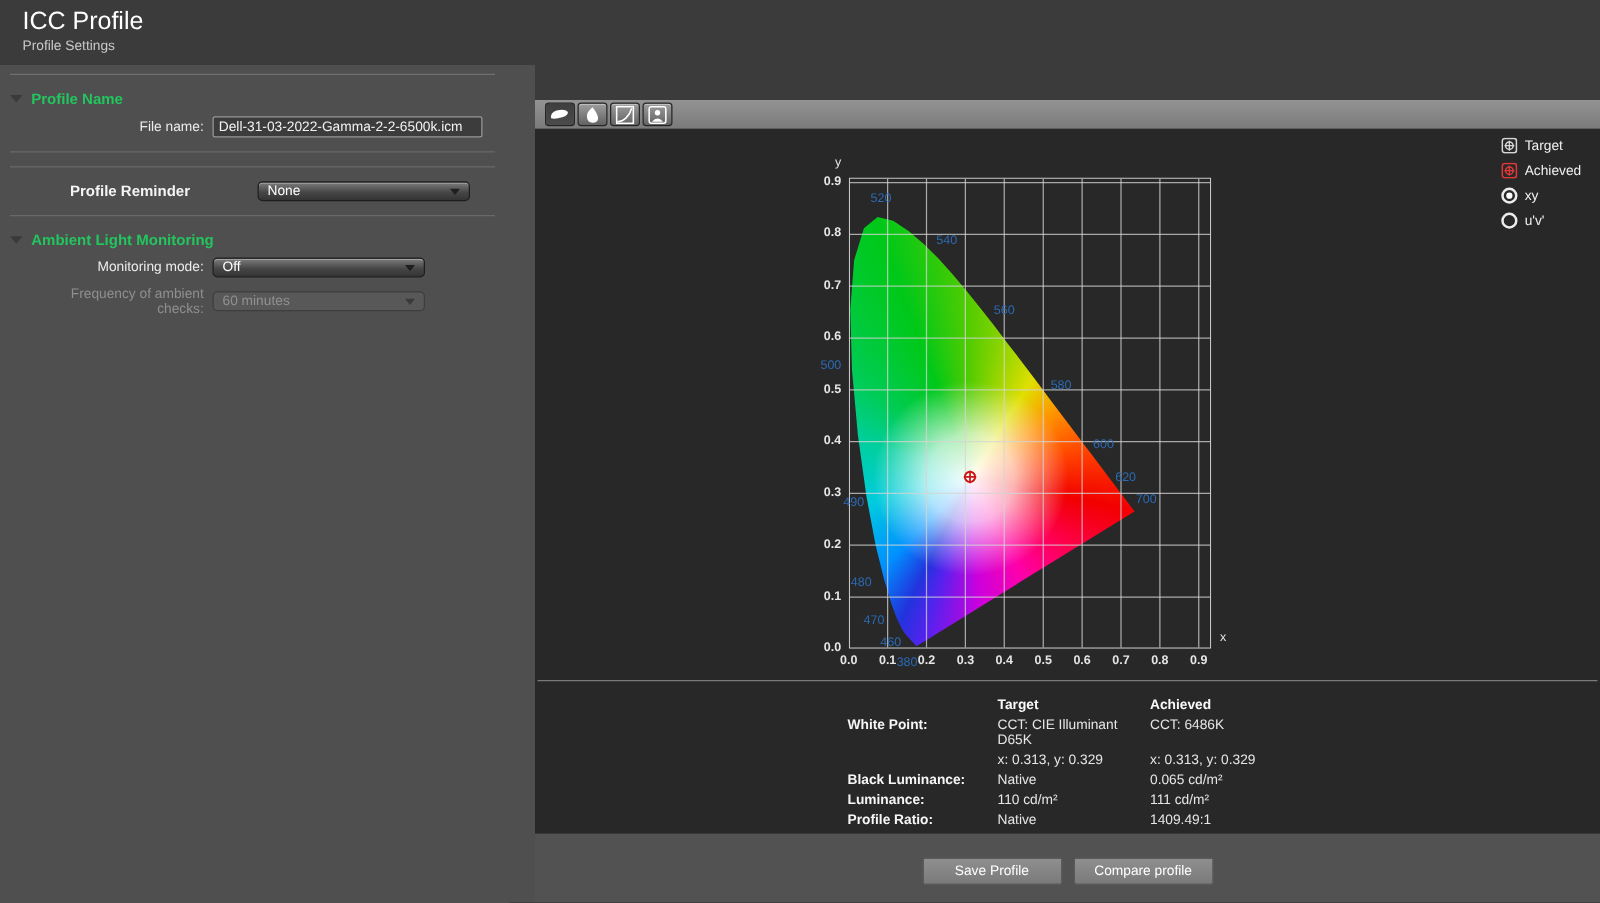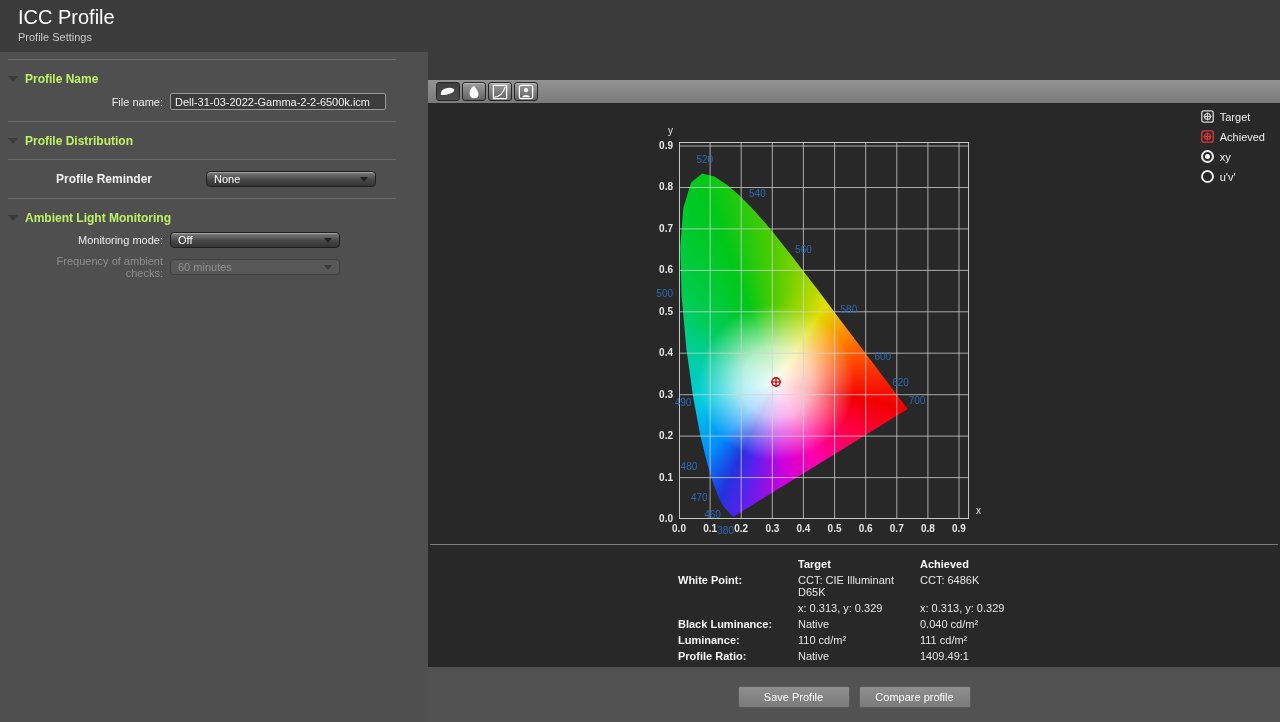--- a/index.html
+++ b/index.html
@@ -15,21 +15,21 @@
   .app-subtitle { position:absolute; left:18px; top:31px; font-size:11px; color:#c9c9c9; }
 
   
   .left-panel { position:absolute; left:0; top:52px; width:428px; height:670px; background:#4f4f4f; }
   .profile-title-row { display:flex; align-items:center; gap:8px; padding:13px 0 0 10px; }
   .profile-title { font-size:13px; font-weight:bold; color:#ffffff; }
   .title-rule { margin:7px 32px 0 8px; border:none; border-top:1px solid #717171; }
   .divider { margin:11px 32px 0 8px; border:none; border-top:1px solid #696969; }
   .section-header { display:flex; align-items:center; gap:7px; padding-left:8px; margin-top:12px; cursor:default; }
   .tri-down { width:0; height:0; border-left:5px solid transparent; border-right:5px solid transparent; border-top:6px solid #3a3a3a; }
-  .section-title { font-size:12px; font-weight:bold; color:#bef264; }
+  .section-title { font-size:12px; font-weight:bold; color:#22c55e; }
   .form-row { display:flex; align-items:center; margin-top:7px; }
   .form-label { width:170px; text-align:right; padding-right:7px; color:#ececec; }
   .form-label.disabled { color:#8f8f8f; line-height:12px; }
   .text-field {
     width:216px; height:17px; background:#3c3c3c; border:1px solid #989898; border-radius:2px;
     color:#f2f2f2; font-size:11px; font-family:Liberation Sans, sans-serif; padding:0 4px;
   }
   .checkbox {
     width:14px; height:14px; border-radius:3px; border:1px solid #2e2e2e;
     background:linear-gradient(#dedede,#9e9e9e); display:flex; align-items:center; justify-content:center;
@@ -109,24 +109,20 @@
   <div class="section-header">
     <span class="tri-down"></span>
     <span class="section-title">Profile Name</span>
   </div>
   <div class="form-row">
     <span class="form-label">File name:</span>
     <input class="text-field" type="text" value="Dell-31-03-2022-Gamma-2-2-6500k.icm" style="">
   </div>
   <hr class="divider">
 
-  <div class="section-header">
-    <span class="tri-down"></span>
-    <span class="section-title">Profile Distribution</span>
-  </div>
   <hr class="divider">
 
   <div class="reminder-row">
     <span class="reminder-label">Profile Reminder</span>
     <div class="dropdown">
       <span>None</span>
       <span class="arrow"></span>
     </div>
   </div>
   <hr class="divider">
@@ -296,21 +292,21 @@
     <span class="lbl">White Point:</span>
     <span>CCT: CIE Illuminant D65K</span>
     <span>CCT: 6486K</span>
 
     <span class="lbl"></span>
     <span>x: 0.313, y: 0.329</span>
     <span>x: 0.313, y: 0.329</span>
 
     <span class="lbl">Black Luminance:</span>
     <span>Native</span>
-    <span>0.040 cd/m²</span>
+    <span>0.065 cd/m²</span>
 
     <span class="lbl">Luminance:</span>
     <span>110 cd/m²</span>
     <span>111 cd/m²</span>
 
     <span class="lbl">Profile Ratio:</span>
     <span>Native</span>
     <span>1409.49:1</span>
   </div>
 </div>

